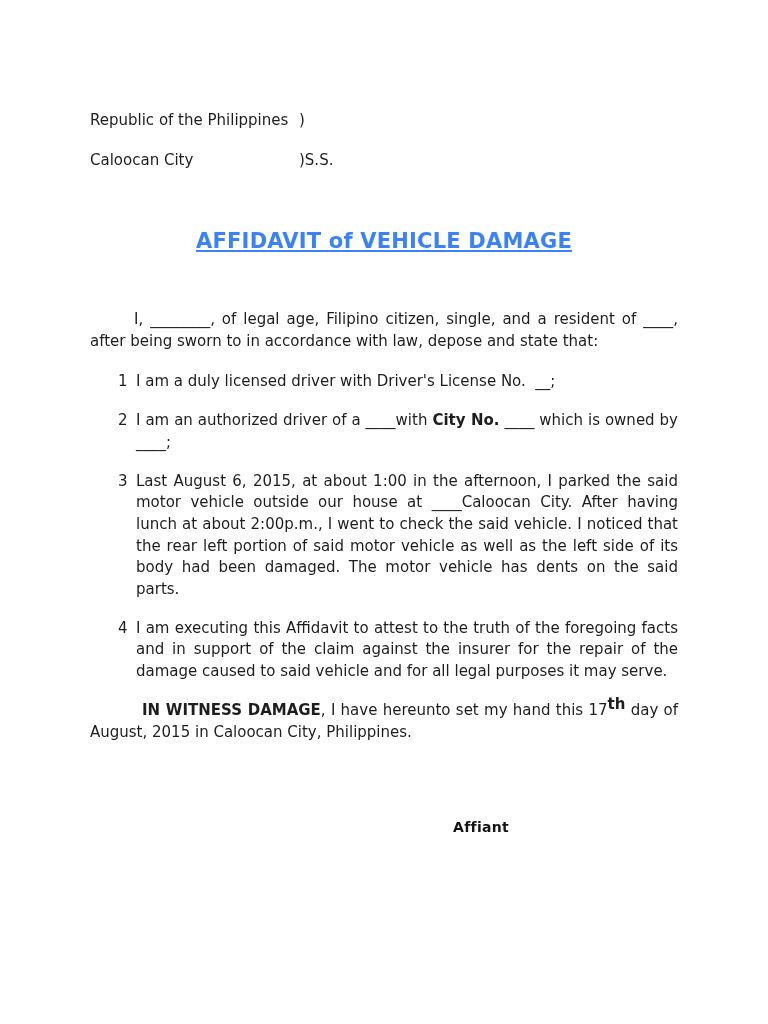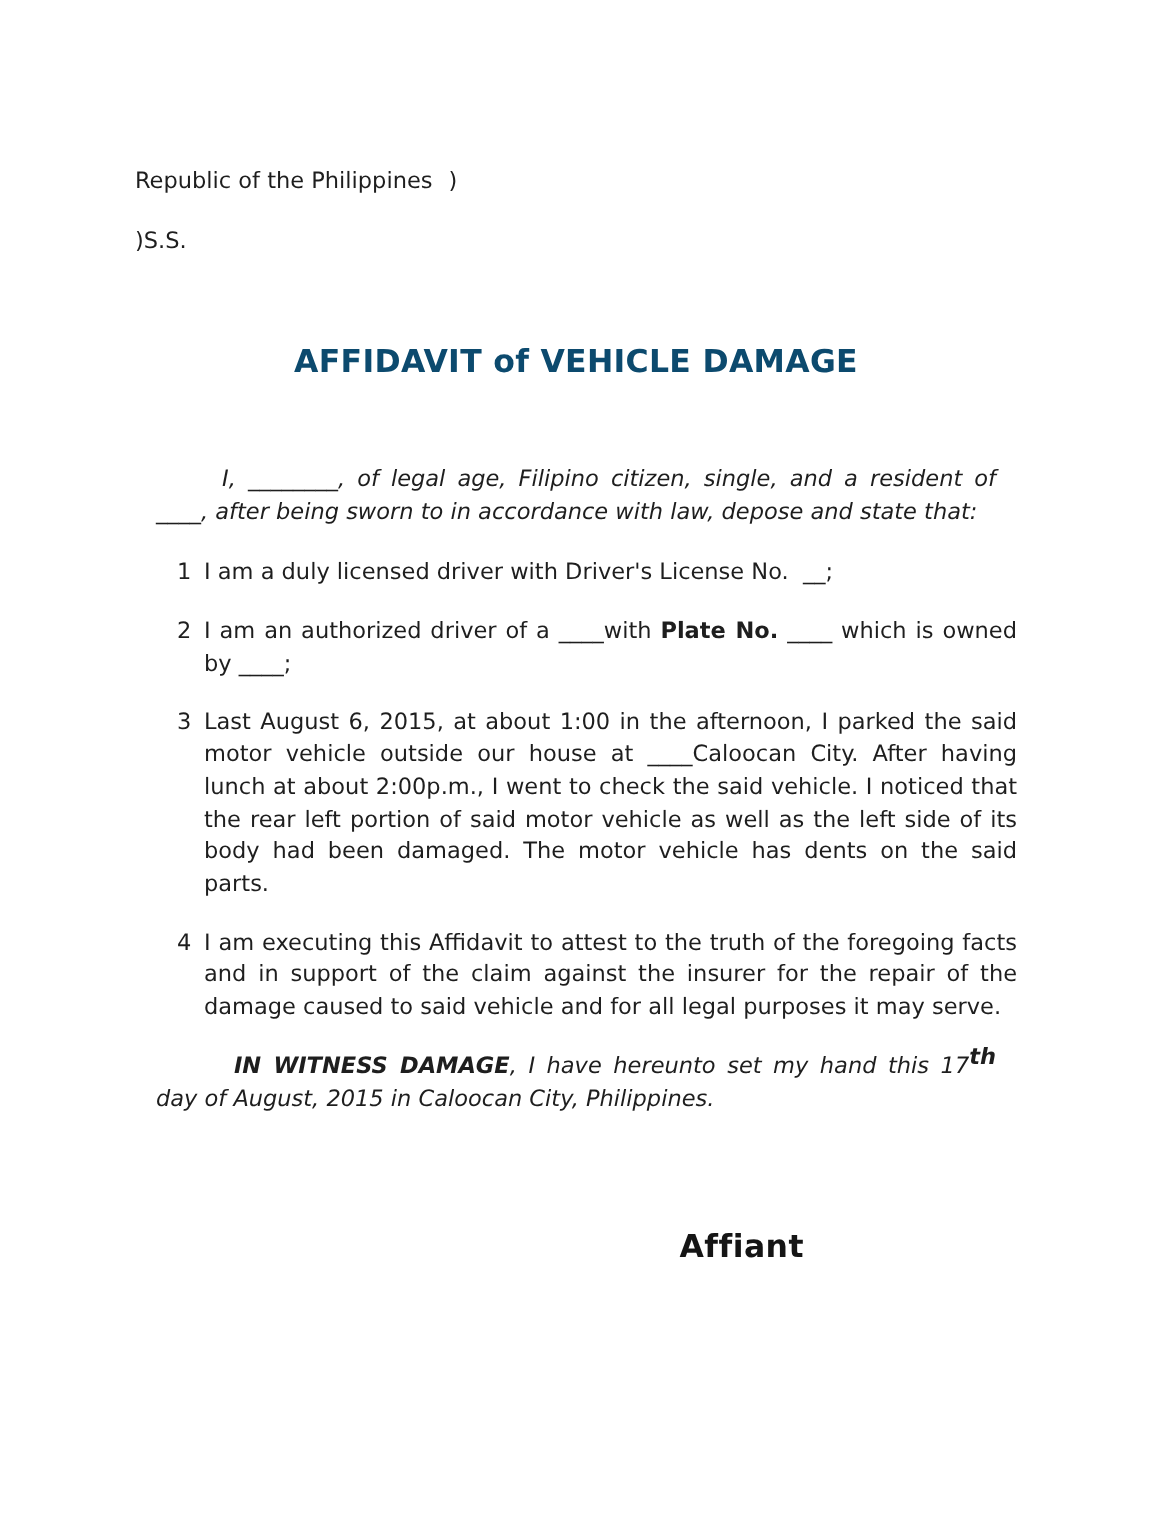--- a/index.html
+++ b/index.html
@@ -32,28 +32,28 @@
     display: inline-block;
     width: 209px;
     flex-shrink: 0;
   }
   .doc-title {
     margin: 58px 0 6px 0;
     text-align: center;
     font-size: 21px;
     font-weight: bold;
     letter-spacing: 0.2px;
-    color: #0c4a6e;
+    text-decoration: underline;
+    color: #3b82f6;
   }
   .para {
     font-size: 15px;
     line-height: 21.7px;
     text-align: justify;
-    margin: 14px;
-    font-style: italic;
+    margin: 0;
   }
   .intro {
     margin-top: 56px;
     text-indent: 44px;
   }
   .numbered-list {
     margin-top: 19px;
   }
   .list-item {
     display: flex;
@@ -79,53 +79,54 @@
     font-weight: bold;
     line-height: 0;
     vertical-align: super;
   }
   .bold-seg {
     font-weight: bold;
   }
   .signature {
     margin-top: 76px;
     padding-left: 363px;
-    font-size: 21px;
+    font-size: 14px;
     font-weight: bold;
     letter-spacing: 0.3px;
     color: #151515;
   }
 </style>
 </head>
 <body>
 
 <div class="page">
 
   <div class="header">
     <div class="header-line">
       <span class="header-left">Republic of the Philippines</span>
       <span>)</span>
     </div>
     <div class="header-line">
+      <span class="header-left">Caloocan City</span>
       <span>)S.S.</span>
     </div>
   </div>
 
   <h1 class="doc-title">AFFIDAVIT of VEHICLE DAMAGE</h1>
 
   <p class="para intro">I, ________, of legal age, Filipino citizen, single, and a resident of ____, after being sworn to in accordance with law, depose and state that:</p>
 
   <div class="numbered-list">
     <div class="list-item">
       <span class="item-number">1</span>
       <span class="item-text"><span>I am a duly licensed driver with Driver's License No. &nbsp;__;</span></span>
     </div>
     <div class="list-item">
       <span class="item-number">2</span>
-      <span class="item-text"><span>I am an authorized driver of a ____with </span><span class="bold-seg">Plate No.</span><span> ____ which is owned by ____;</span></span>
+      <span class="item-text"><span>I am an authorized driver of a ____with </span><span class="bold-seg">City No.</span><span> ____ which is owned by ____;</span></span>
     </div>
     <div class="list-item">
       <span class="item-number">3</span>
       <span class="item-text"><span>Last August 6, 2015, at about 1:00 in the afternoon, I parked the said motor vehicle outside our house at ____Caloocan City. After having lunch at about 2:00p.m., I went to check the said vehicle. I noticed that the rear left portion of said motor vehicle as well as the left side of its body had been damaged. The motor vehicle has dents on the said parts.</span></span>
     </div>
     <div class="list-item">
       <span class="item-number">4</span>
       <span class="item-text"><span>I am executing this Affidavit to attest to the truth of the foregoing facts and in support of the claim against the insurer for the repair of the damage caused to said vehicle and for all legal purposes it may serve.</span></span>
     </div>
   </div>

